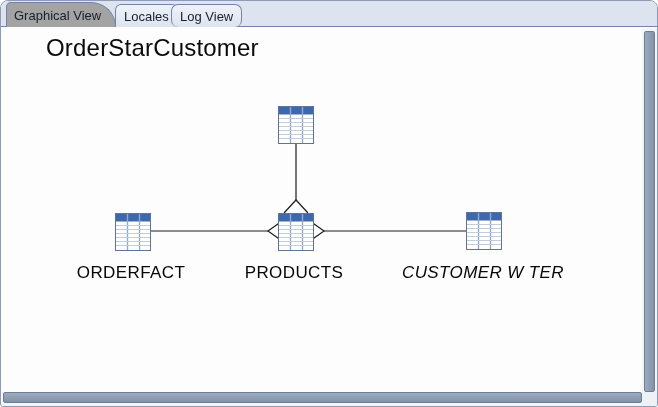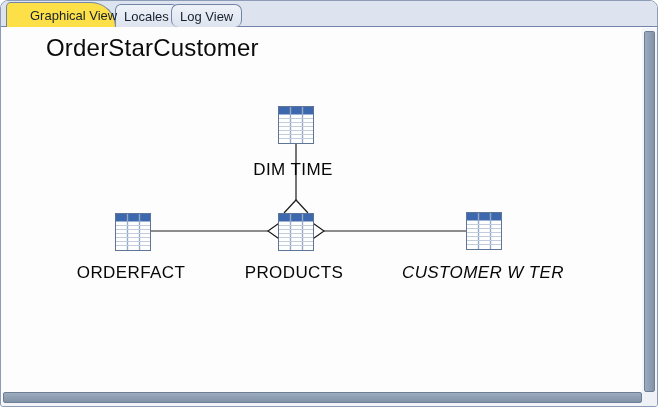--- a/index.html
+++ b/index.html
@@ -23,22 +23,22 @@
     z-index:5;
   }
   .tab {
     position:absolute; display:flex; align-items:center;
     font-size:13px; color:#17202e; white-space:nowrap;
     border:1px solid #7285a8; border-bottom:none;
     cursor:default;
   }
   .tab-active {
     left:5px; top:1px; height:25px; width:110px;
-    padding-left:23px;
-    background:#fde047;
+    padding-left:7px;
+    background:#a3a3a3;
     border-radius:5px 26px 0 0;
     z-index:7;
   }
   .tab-inactive {
     top:3px; height:23px;
     padding:0 8px;
     background:linear-gradient(#eef2f8, #dde4ef);
     border-radius:6px 6px 0 0;
     z-index:6;
     text-align:right;
@@ -210,21 +210,20 @@
             <line x1="1" y1="12.5" x2="35" y2="12.5"></line>
             <line x1="1" y1="16.5" x2="35" y2="16.5"></line>
             <line x1="1" y1="20.5" x2="35" y2="20.5"></line>
             <line x1="1" y1="24.5" x2="35" y2="24.5"></line>
             <line x1="1" y1="28.5" x2="35" y2="28.5"></line>
             <line x1="1" y1="32.5" x2="35" y2="32.5"></line>
           </g>
         </svg>
       </div>
 
-      <div class="node-label label-dimtime">DIM TIME</div>
       <div class="node-label label-products">ORDERFACT</div>
       <div class="node-label label-orderfact">PRODUCTS</div>
       <div class="node-label label-customer">CUSTOMER W TER</div>
     </div>
   </div>
 
   <div class="vscroll-track"></div>
   <div class="vscroll-thumb"></div>
   <div class="hscroll-track"></div>
   <div class="hscroll-thumb"></div>

